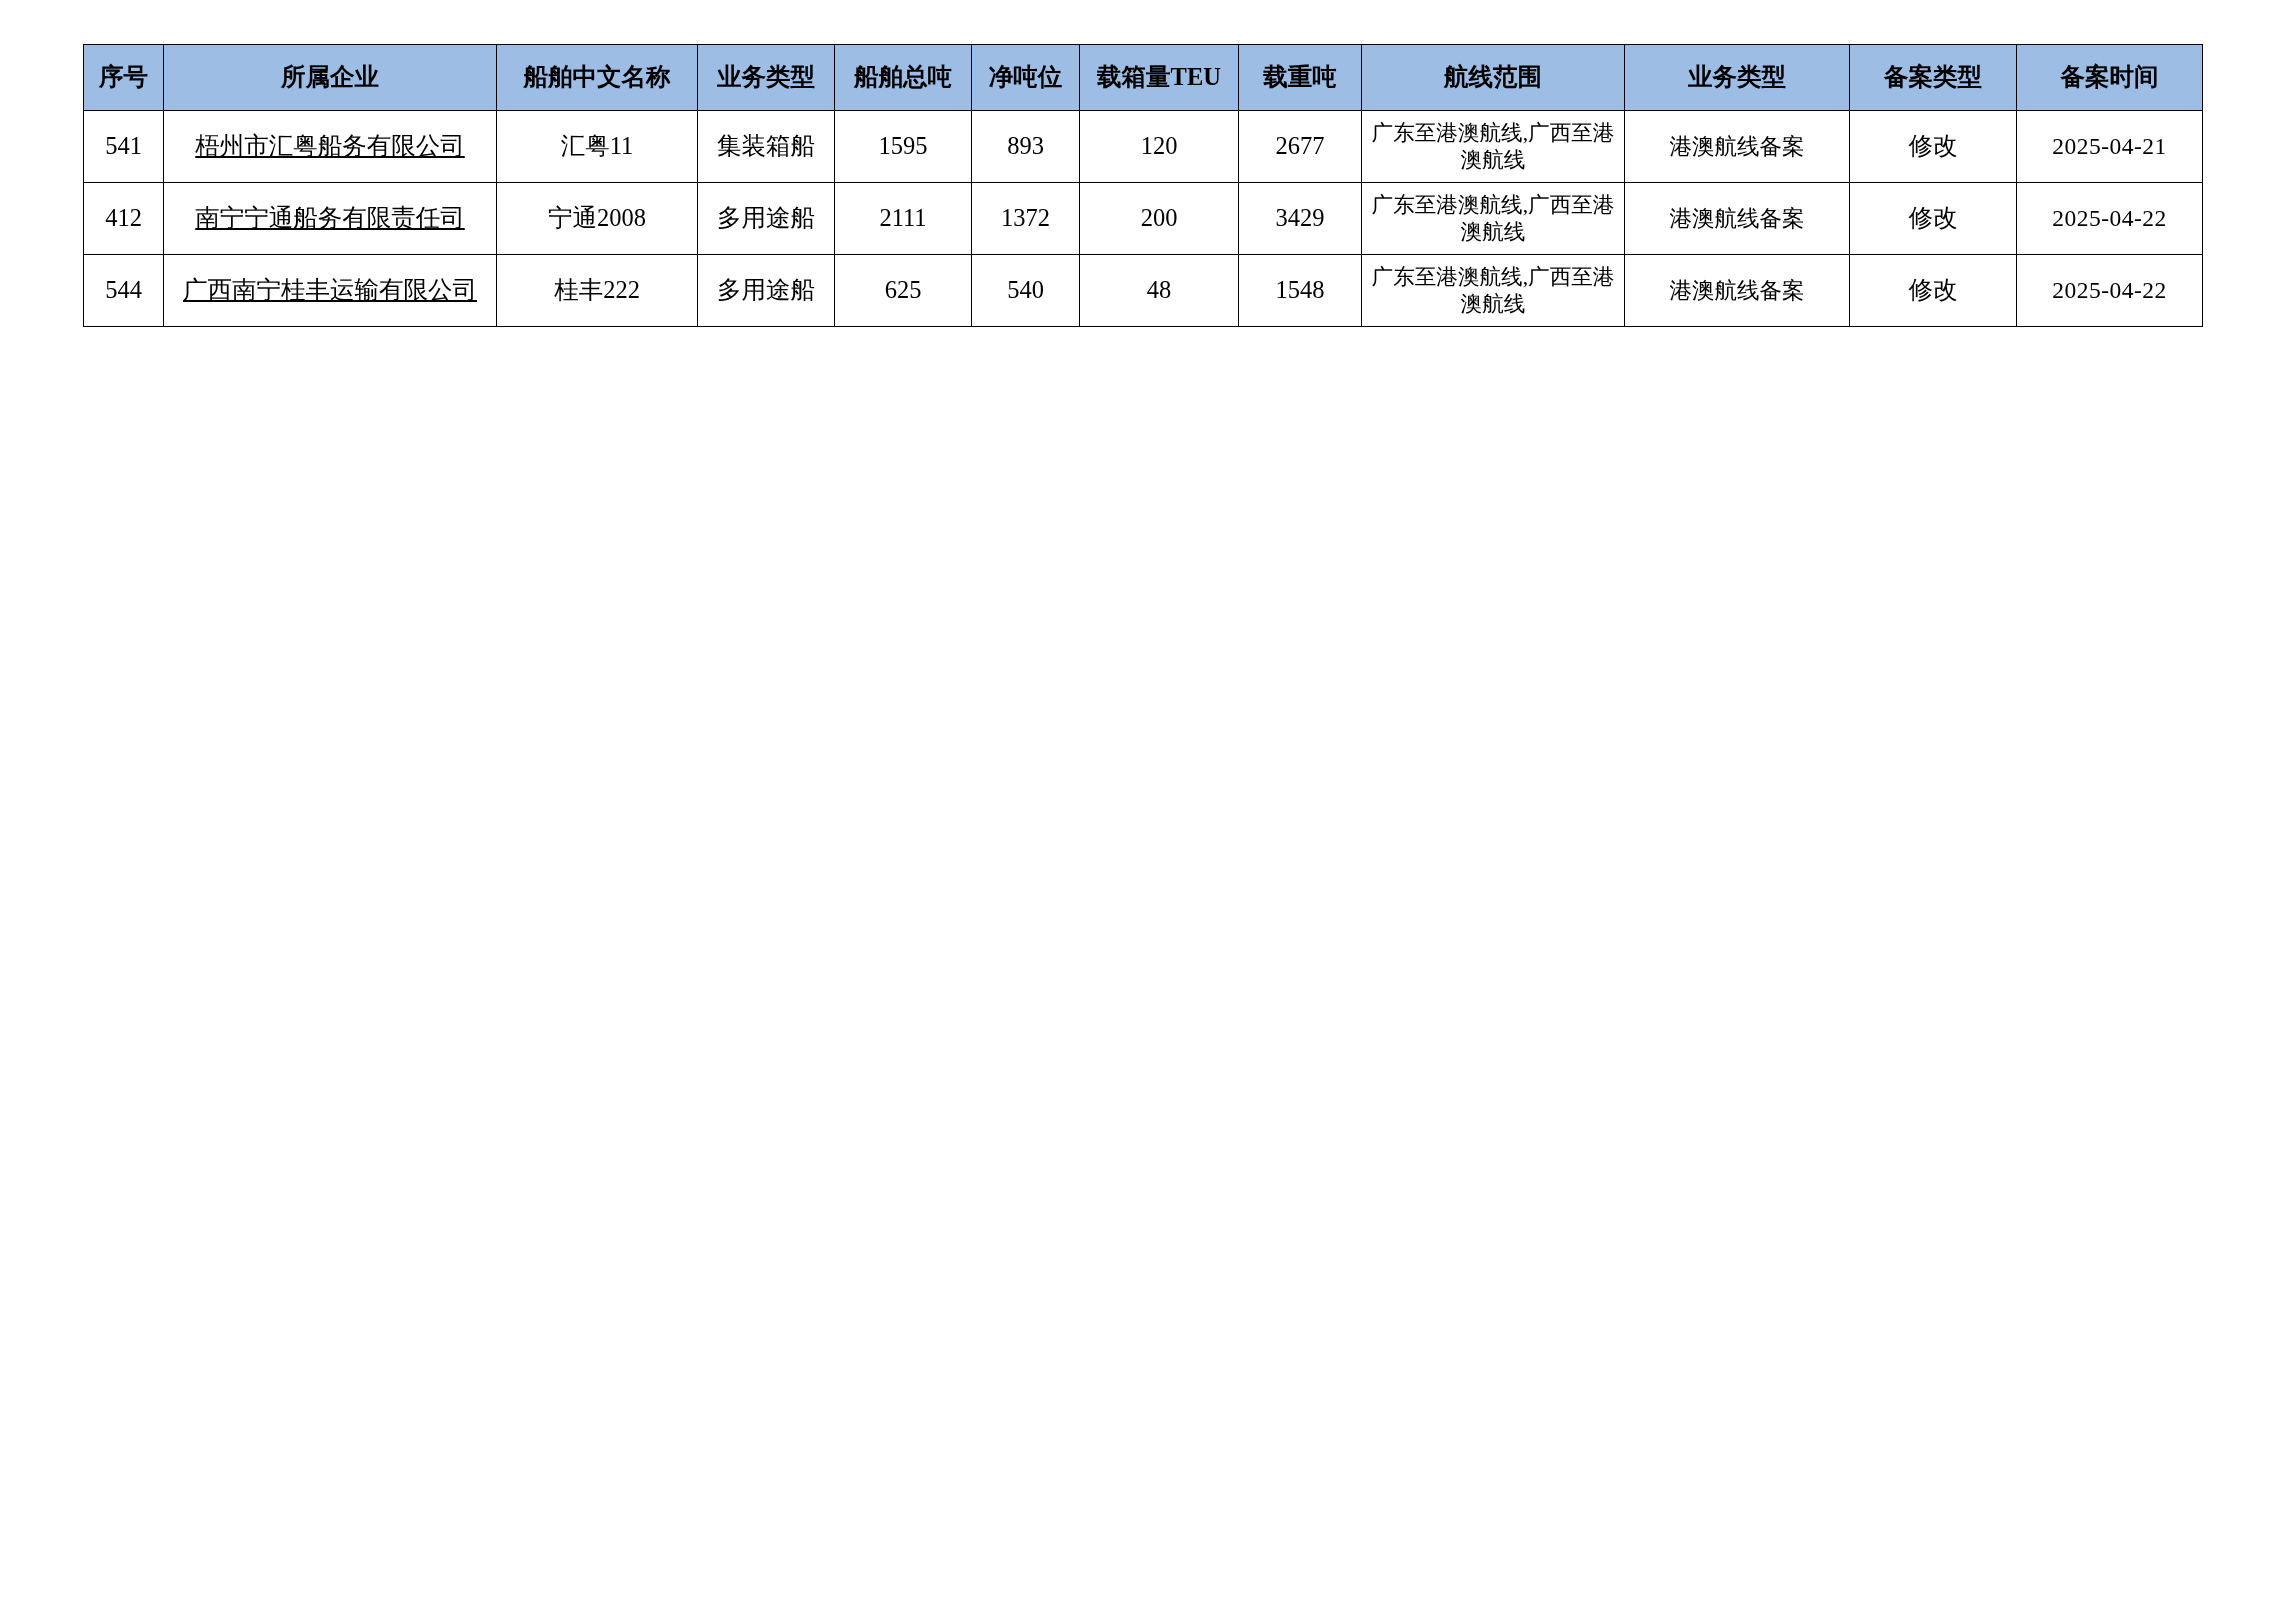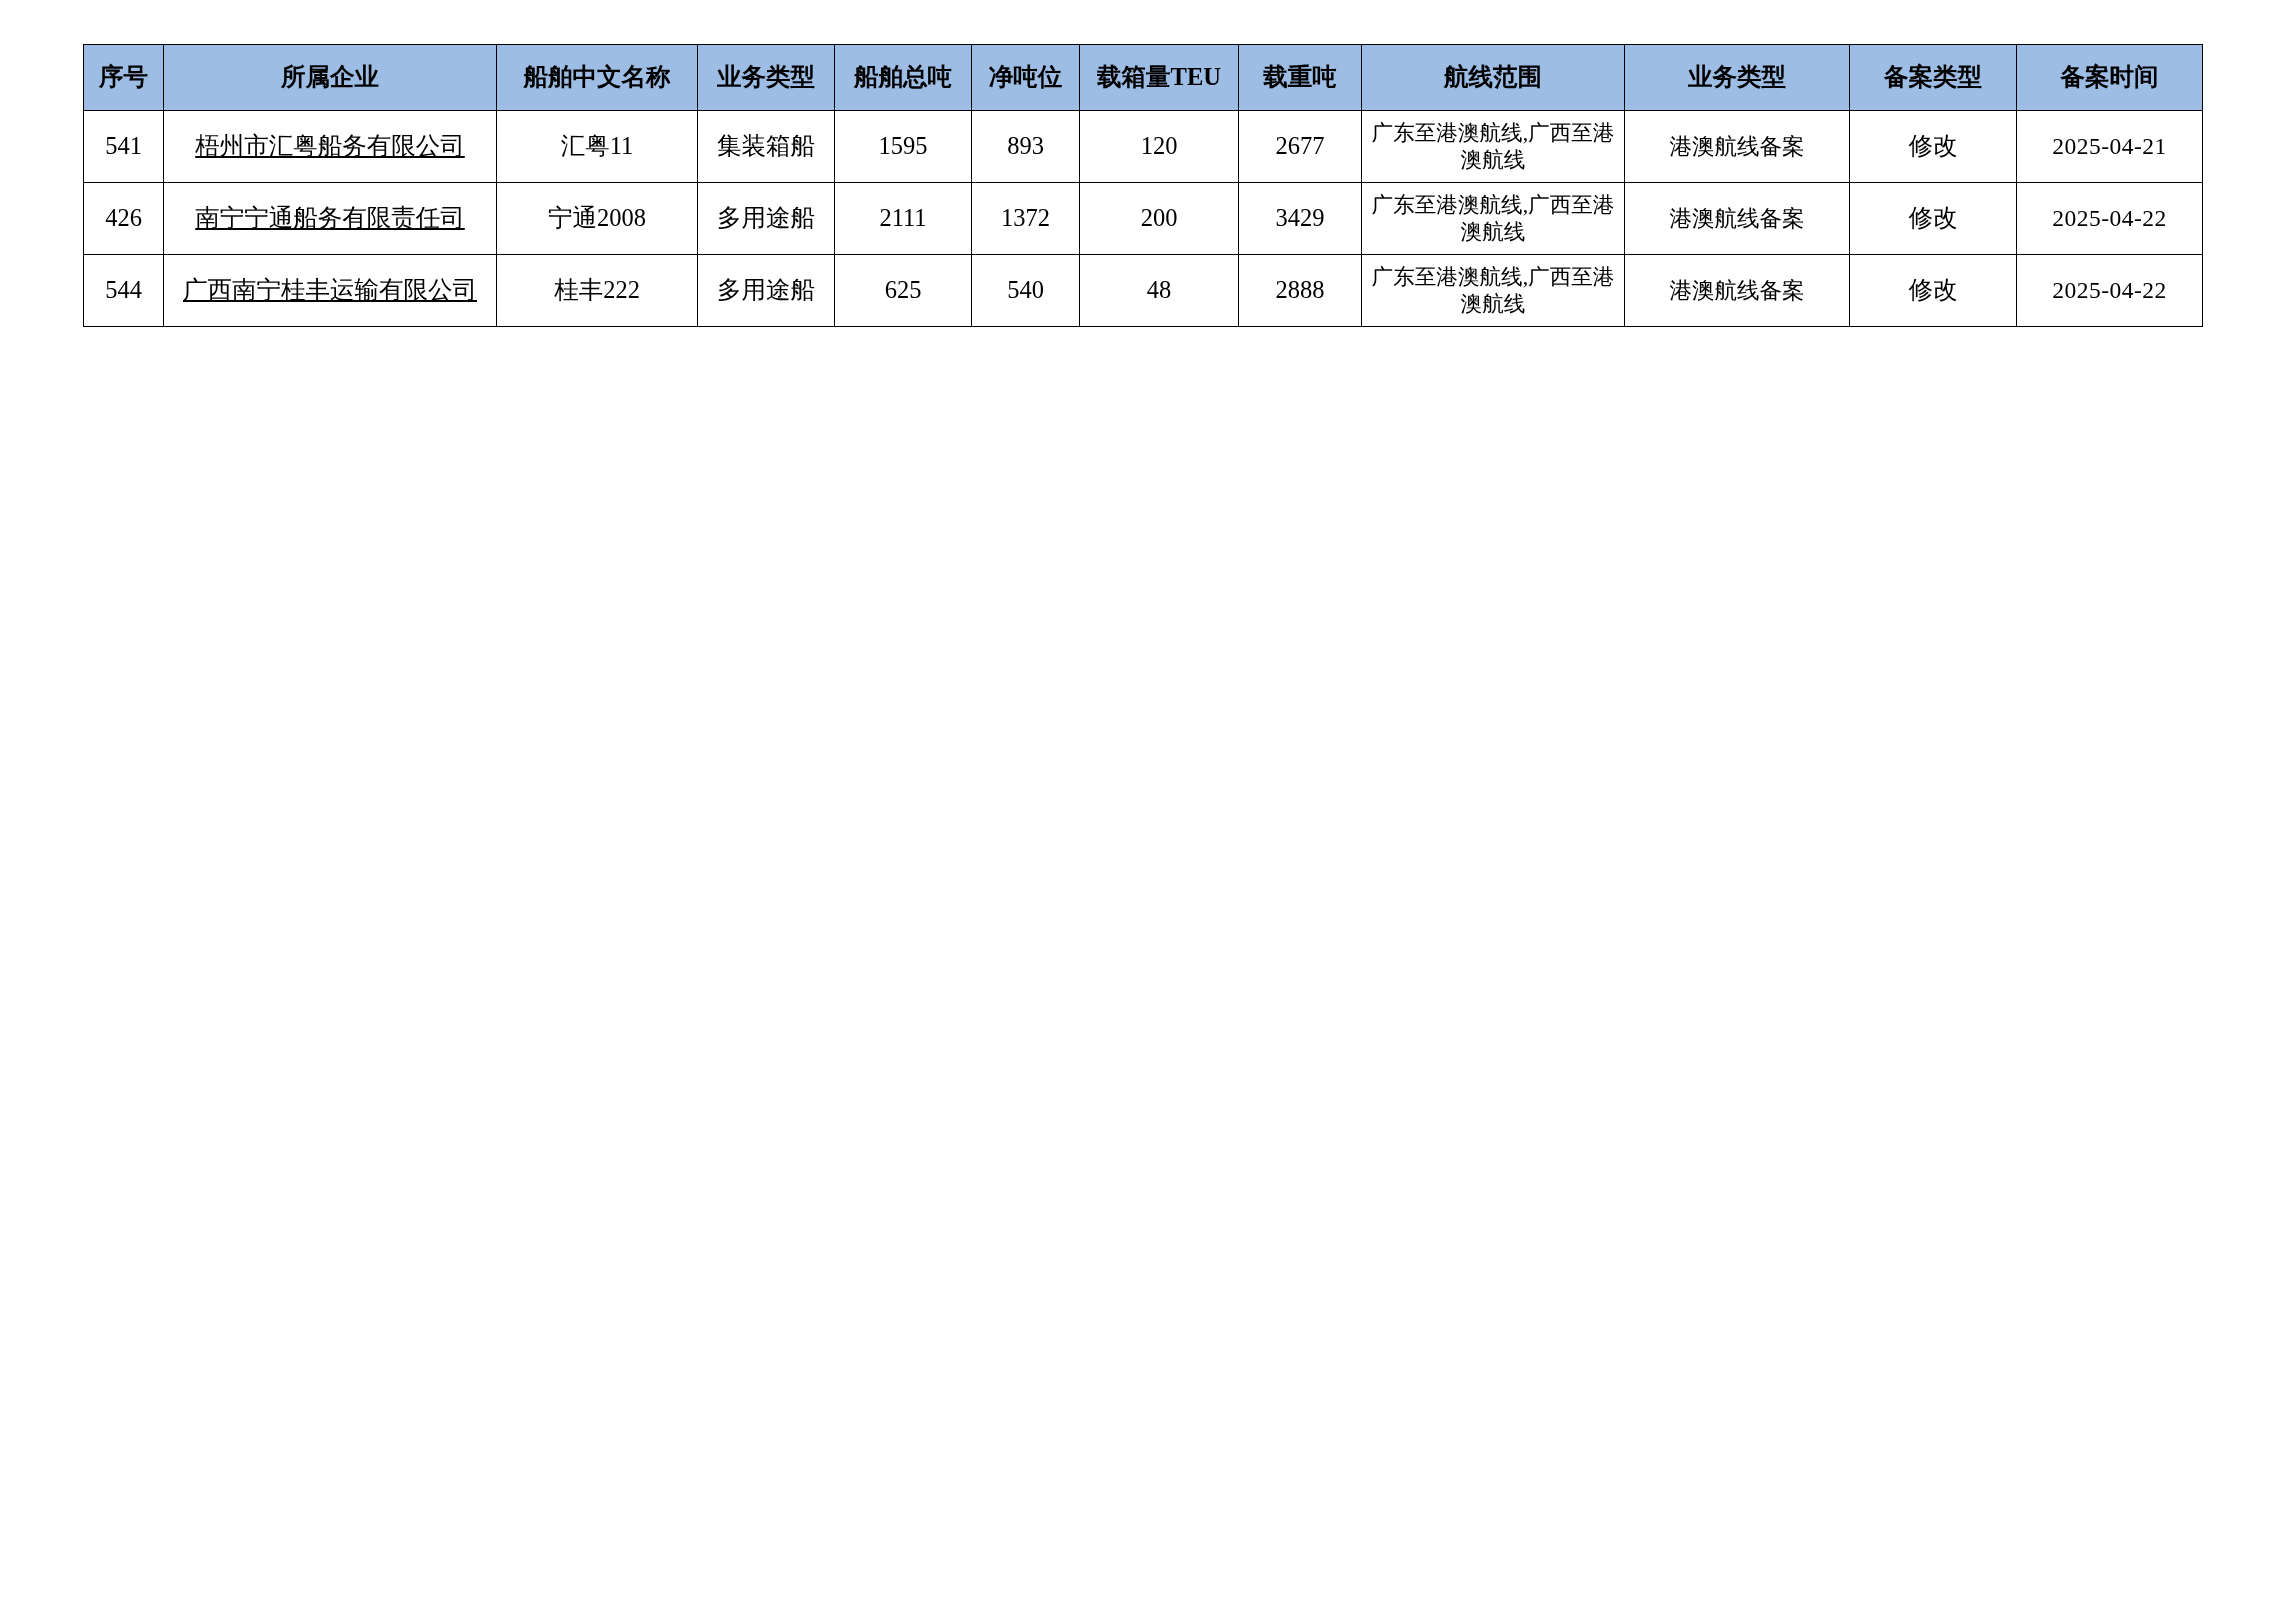--- a/index.html
+++ b/index.html
@@ -116,42 +116,42 @@
         <td class="num-cell">1595</td>
         <td class="num-cell">893</td>
         <td class="num-cell">120</td>
         <td class="num-cell">2677</td>
         <td class="route-cell">广东至港澳航线,广西至港澳航线</td>
         <td class="biz-cell">港澳航线备案</td>
         <td>修改</td>
         <td class="date-cell">2025-04-21</td>
       </tr>
       <tr>
-        <td class="num-cell">426</td>
+        <td class="num-cell">412</td>
         <td class="company-cell">南宁宁通船务有限责任司</td>
         <td>宁通2008</td>
         <td>多用途船</td>
         <td class="num-cell">2111</td>
         <td class="num-cell">1372</td>
         <td class="num-cell">200</td>
         <td class="num-cell">3429</td>
         <td class="route-cell">广东至港澳航线,广西至港澳航线</td>
         <td class="biz-cell">港澳航线备案</td>
         <td>修改</td>
         <td class="date-cell">2025-04-22</td>
       </tr>
       <tr>
         <td class="num-cell">544</td>
         <td class="company-cell">广西南宁桂丰运输有限公司</td>
         <td>桂丰222</td>
         <td>多用途船</td>
         <td class="num-cell">625</td>
         <td class="num-cell">540</td>
         <td class="num-cell">48</td>
-        <td class="num-cell">2888</td>
+        <td class="num-cell">1548</td>
         <td class="route-cell">广东至港澳航线,广西至港澳航线</td>
         <td class="biz-cell">港澳航线备案</td>
         <td>修改</td>
         <td class="date-cell">2025-04-22</td>
       </tr>
     </tbody>
   </table>
 </div>
 
 

